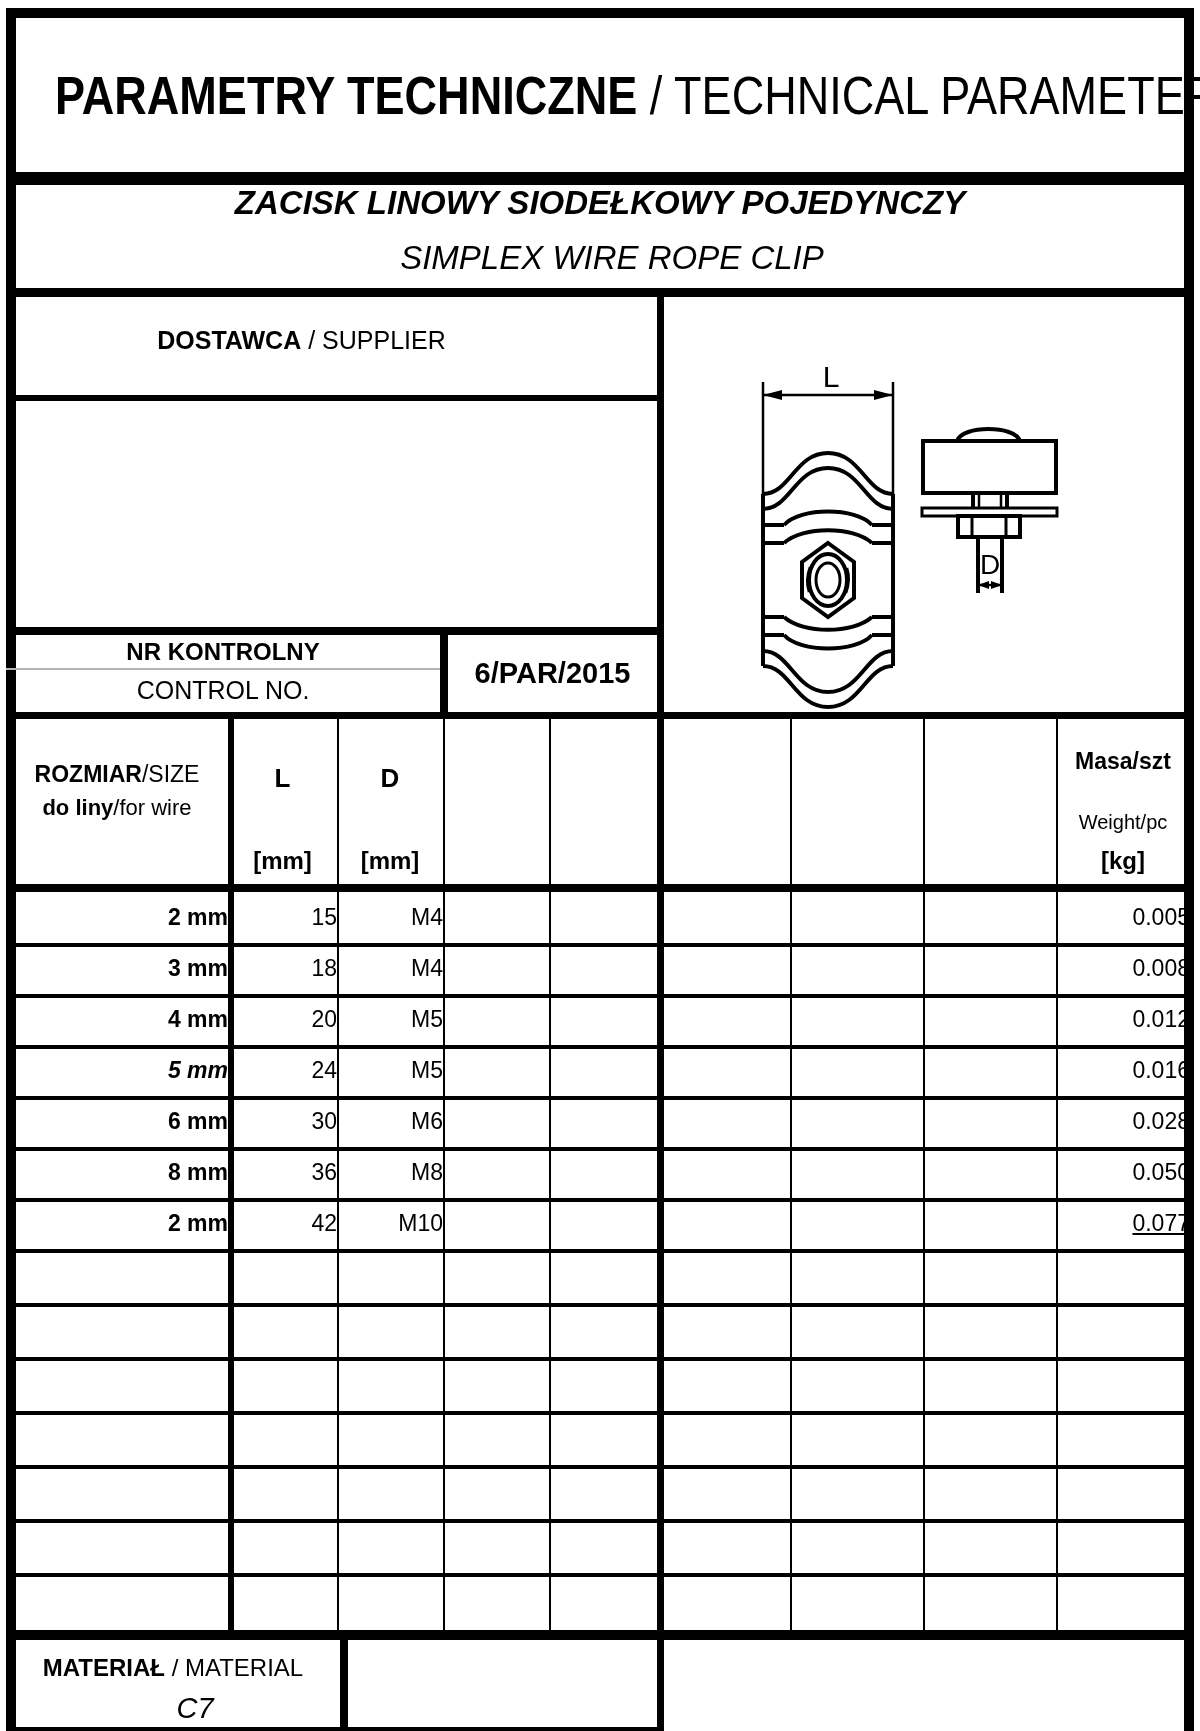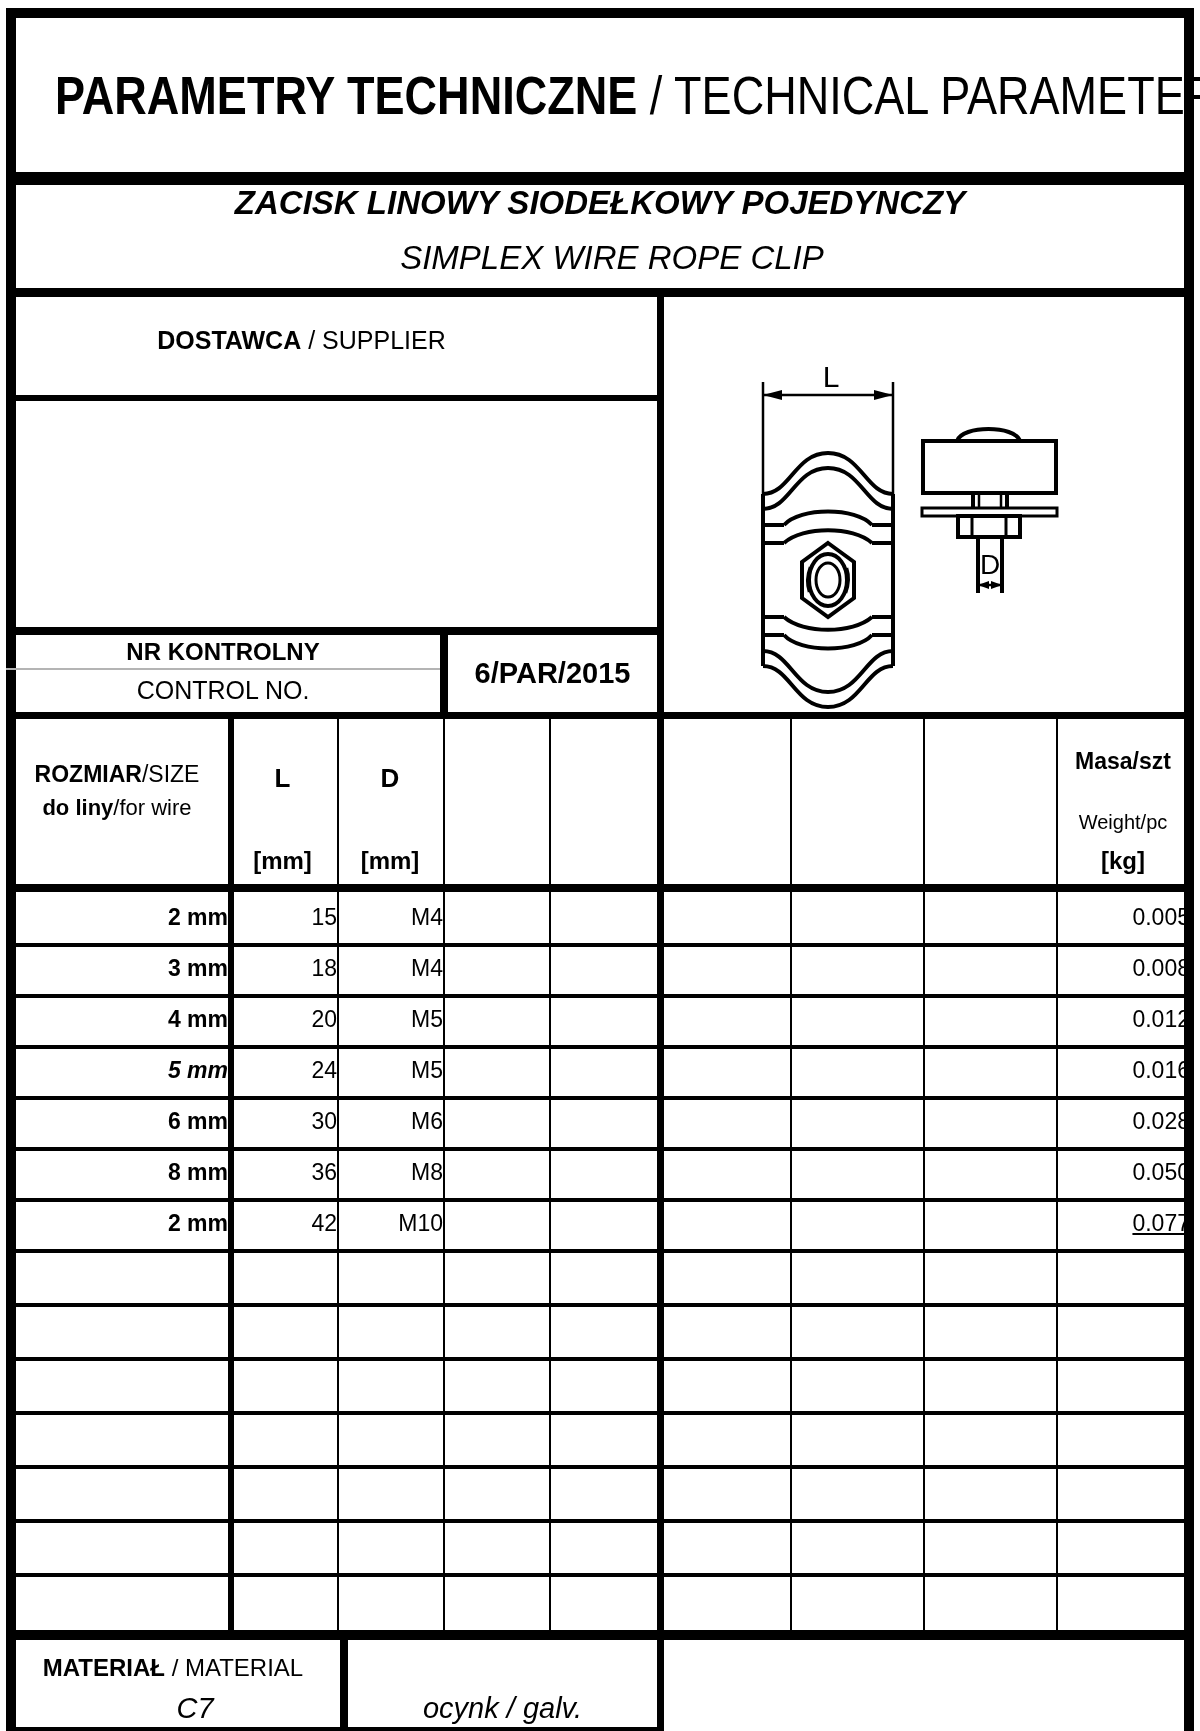--- a/index.html
+++ b/index.html
@@ -200,15 +200,14 @@
     <div class="cell csize" style="top:1198px;">2 mm</div>
     <div class="cell cl" style="top:1198px;">42</div>
     <div class="cell cd" style="top:1198px;">M10</div>
     <div class="cell cmass" style="top:1198px;text-decoration:underline;">0.077</div>
   </div>
 
   <div class="txt fmatl ctr">
     <span class="b">MATERIAŁ</span><span> / MATERIAL</span>
   </div>
   <div class="txt fmatv ctr">C7</div>
-  <div class="txt fcovv ctr">ocynk / galv.</div>
 
 </div>
 
 </body></html>

